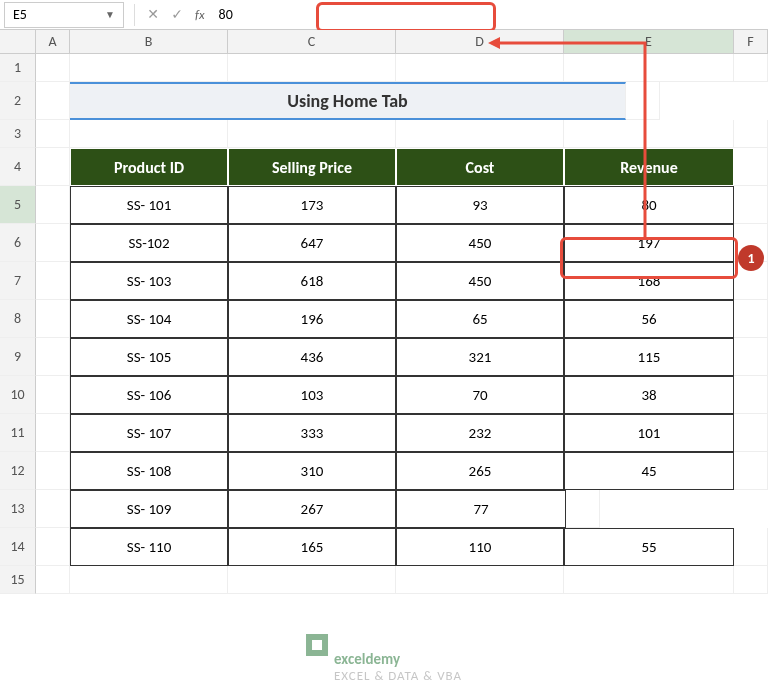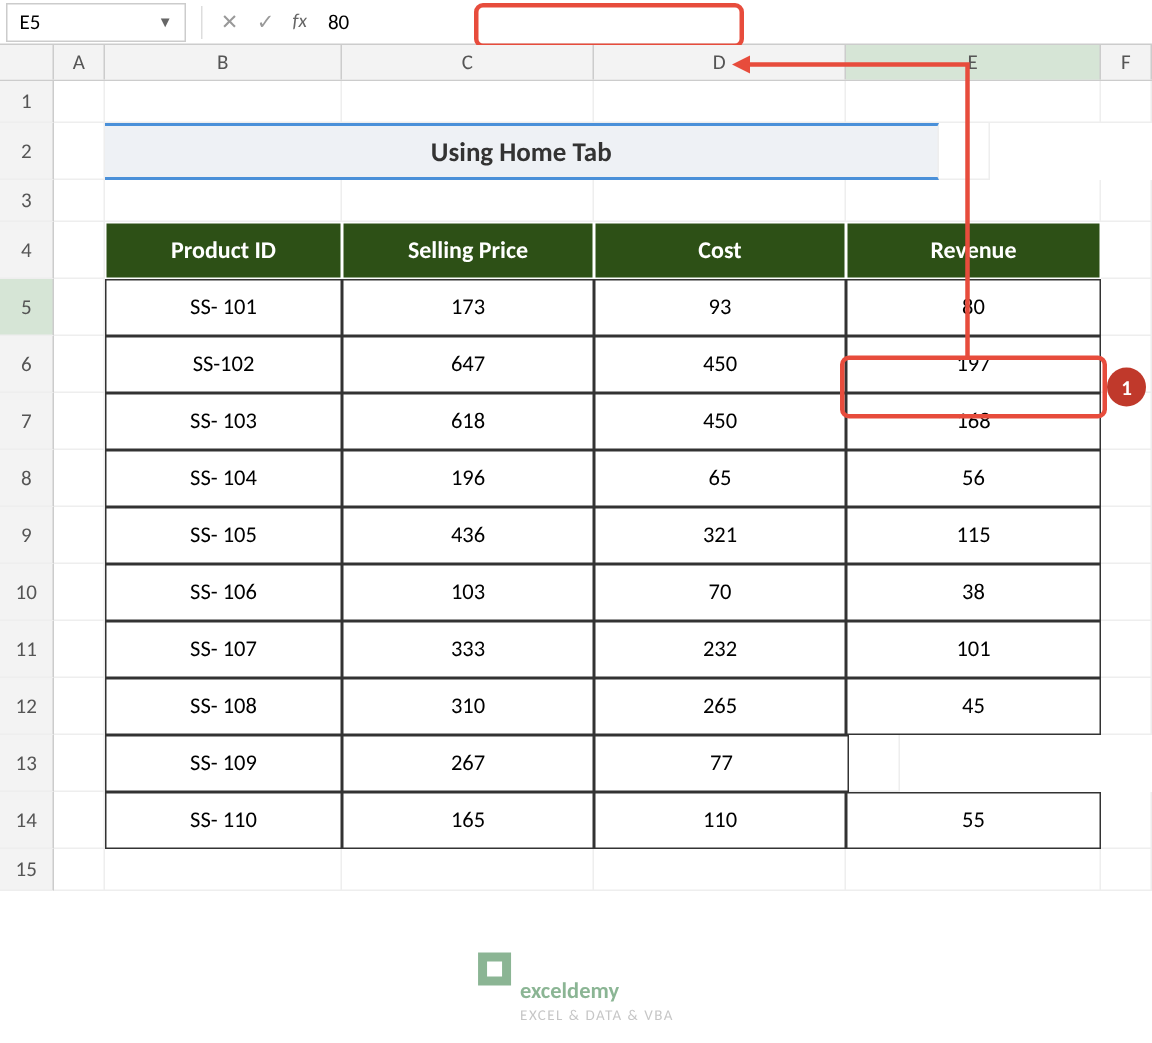--- a/index.html
+++ b/index.html
@@ -211,21 +211,21 @@
     }
     .wm-logo::before {
       content: '';
       position: absolute;
       width: 10px; height: 10px;
       background: #fff;
       top: 6px; left: 6px;
     }
     .wm-text { font-size: 15px; color: #666; margin-top: 44px; }
     .wm-text .gr { color: #2d7a3e; font-weight: 600; }
-    .wm-tag { font-size: 10px; color: #999; letter-spacing: 1px; }
+    .wm-tag { font-size: 13px; color: #999; letter-spacing: 1px; }
   </style>
 </head>
 <body>
 
 <div class="formula-bar">
   <div class="name-box">
     <span>E5</span>
     <span class="name-box-dropdown">▼</span>
   </div>
   <div class="fb-divider"></div>

